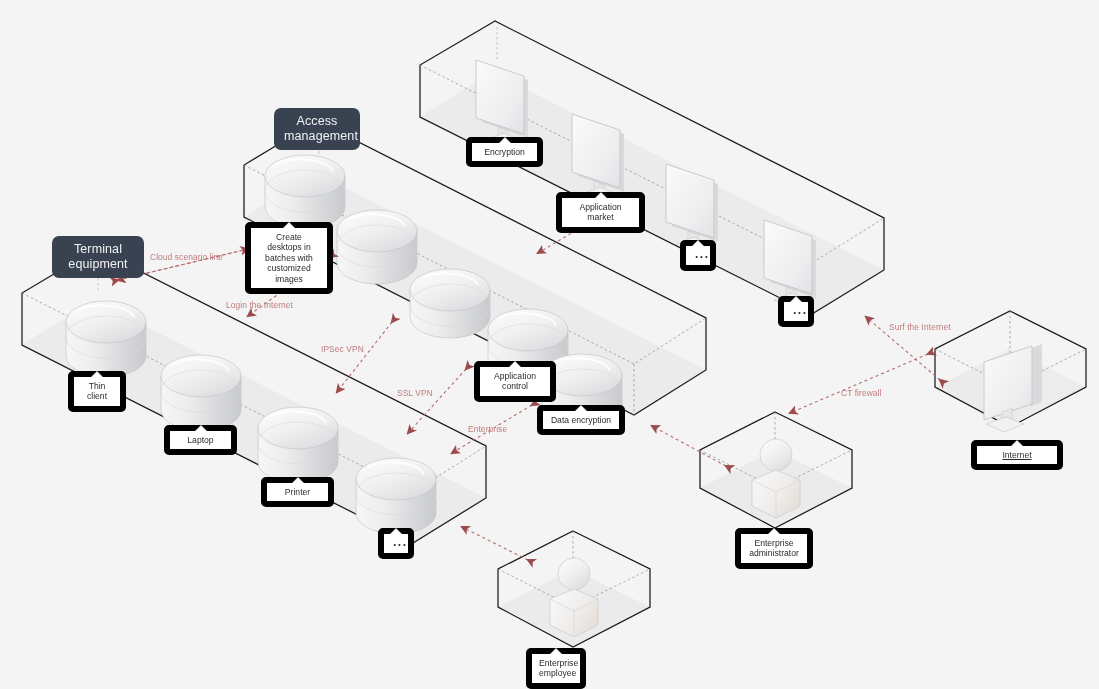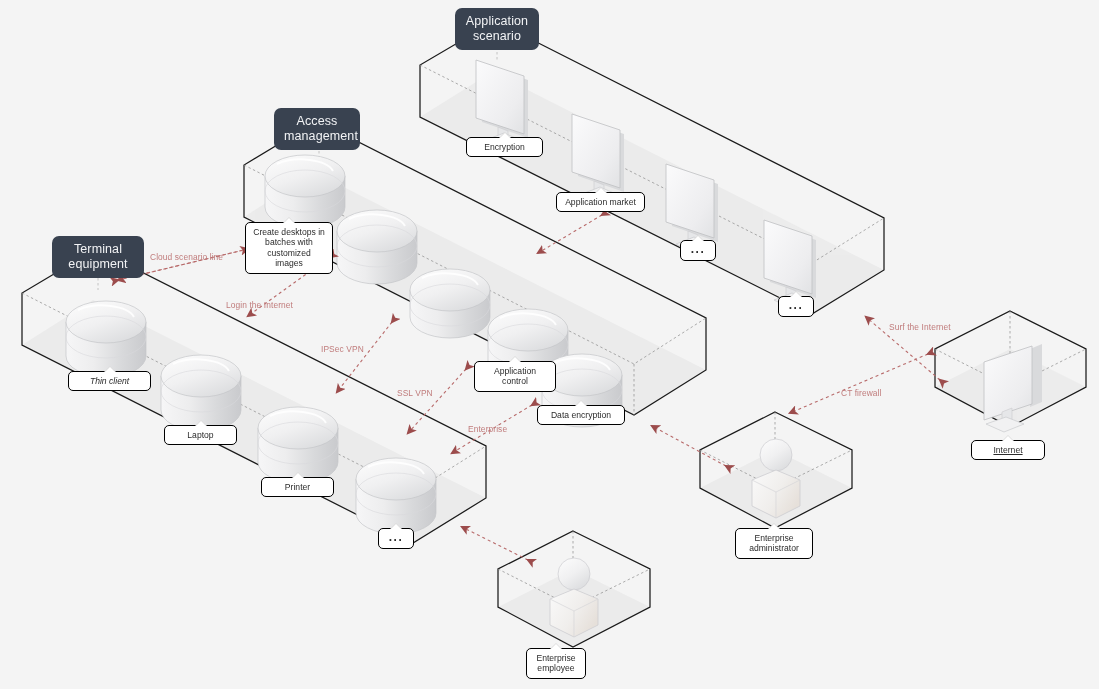--- a/index.html
+++ b/index.html
@@ -22,21 +22,21 @@
     text-align:center;
     padding:6px 10px;
     box-sizing:border-box;
     white-space:pre-line;
     letter-spacing:.1px;
     z-index:40;
   }
   .nlabel{
     position:absolute;
     background:#ffffff;
-    border:1px solid #000000;
+    border:6px solid #000000;
     border-radius:5px;
     font-size:8.6px;
     line-height:10.4px;
     color:#2b2b2b;
     text-align:center;
     padding:4px 7px;
     box-sizing:border-box;
     white-space:pre-line;
     z-index:30;
     box-shadow:0 0 0 0 rgba(0,0,0,0);
@@ -268,43 +268,41 @@
       <line x1="928" y1="354" x2="790" y2="413" marker-start="url(#ah2)" marker-end="url(#ah)"></line>
       <line x1="726" y1="466" x2="652" y2="426" marker-start="url(#ah2)" marker-end="url(#ah)"></line>
       <line x1="528" y1="560" x2="462" y2="527" marker-start="url(#ah2)" marker-end="url(#ah)"></line>
     </g>
   </svg>
 
   <div class="zone-title" style="left:52px;top:236px;width:92px;">Terminal
 equipment</div>
   <div class="zone-title" style="left:274px;top:108px;width:86px;">Access
 management</div>
-  <div class="zone-title" style="left:455px;top:8px;width:84px;">Application
-scenario</div>
-
-  <div class="nlabel" style="left:68px;top:371px;width:83px;font-style:italic;">Thin client</div>
+
+  <div class="nlabel" style="left:68px;top:371px;width:58px;">Thin client</div>
   <div class="nlabel" style="left:164px;top:425px;width:73px;">Laptop</div>
   <div class="nlabel" style="left:261px;top:477px;width:73px;">Printer</div>
   <div class="nlabel dots" style="left:378px;top:528px;width:36px;">...</div>
 
   <div class="nlabel" style="left:245px;top:222px;width:88px;">Create desktops in
 batches with
 customized images</div>
   <div class="nlabel" style="left:474px;top:361px;width:82px;">Application control</div>
   <div class="nlabel" style="left:537px;top:405px;width:88px;">Data encryption</div>
 
   <div class="nlabel" style="left:466px;top:137px;width:77px;">Encryption</div>
   <div class="nlabel" style="left:556px;top:192px;width:89px;">Application market</div>
   <div class="nlabel dots" style="left:680px;top:240px;width:36px;">...</div>
   <div class="nlabel dots" style="left:778px;top:296px;width:36px;">...</div>
 
   <div class="nlabel" style="left:526px;top:648px;width:60px;">Enterprise employee</div>
   <div class="nlabel" style="left:735px;top:528px;width:78px;">Enterprise
 administrator</div>
-  <div class="nlabel" style="left:971px;top:440px;width:74px;text-decoration:underline;">Internet</div>
+  <div class="nlabel" style="left:971px;top:440px;width:92px;text-decoration:underline;">Internet</div>
 
   <div class="elabel" style="left:150px;top:252px;">Cloud scenario line</div>
   <div class="elabel" style="left:226px;top:300px;">Login the Internet</div>
   <div class="elabel" style="left:321px;top:344px;">IPSec VPN</div>
   <div class="elabel" style="left:397px;top:388px;">SSL VPN</div>
   <div class="elabel" style="left:468px;top:424px;">Enterprise</div>
   <div class="elabel" style="left:889px;top:322px;">Surf the Internet</div>
   <div class="elabel" style="left:841px;top:388px;">CT firewall</div>
 
 </div>

